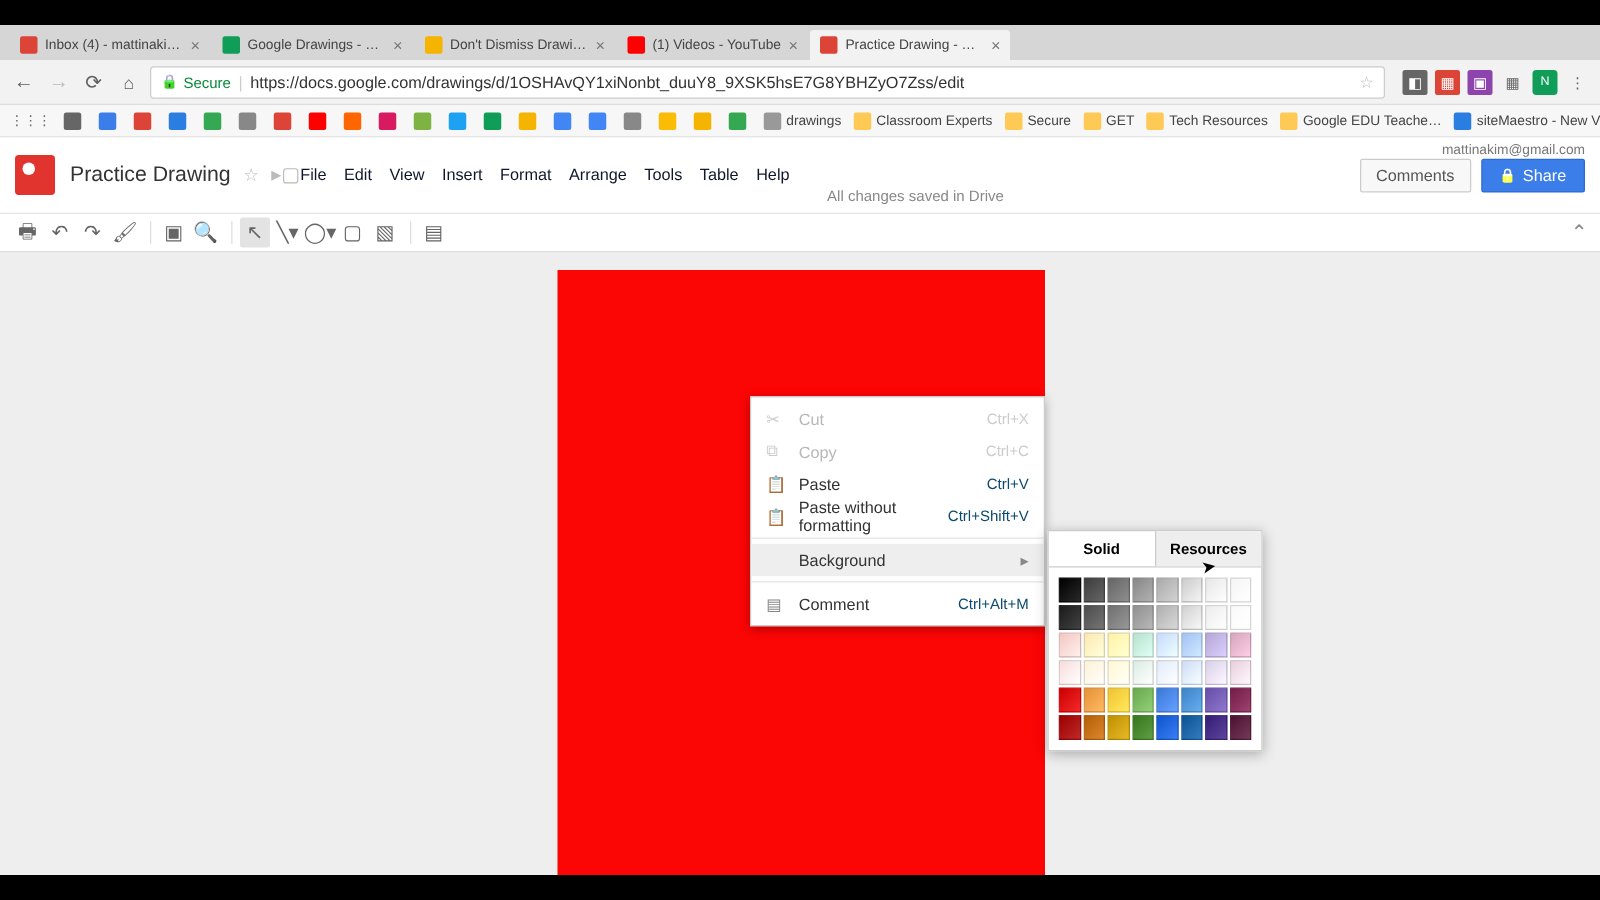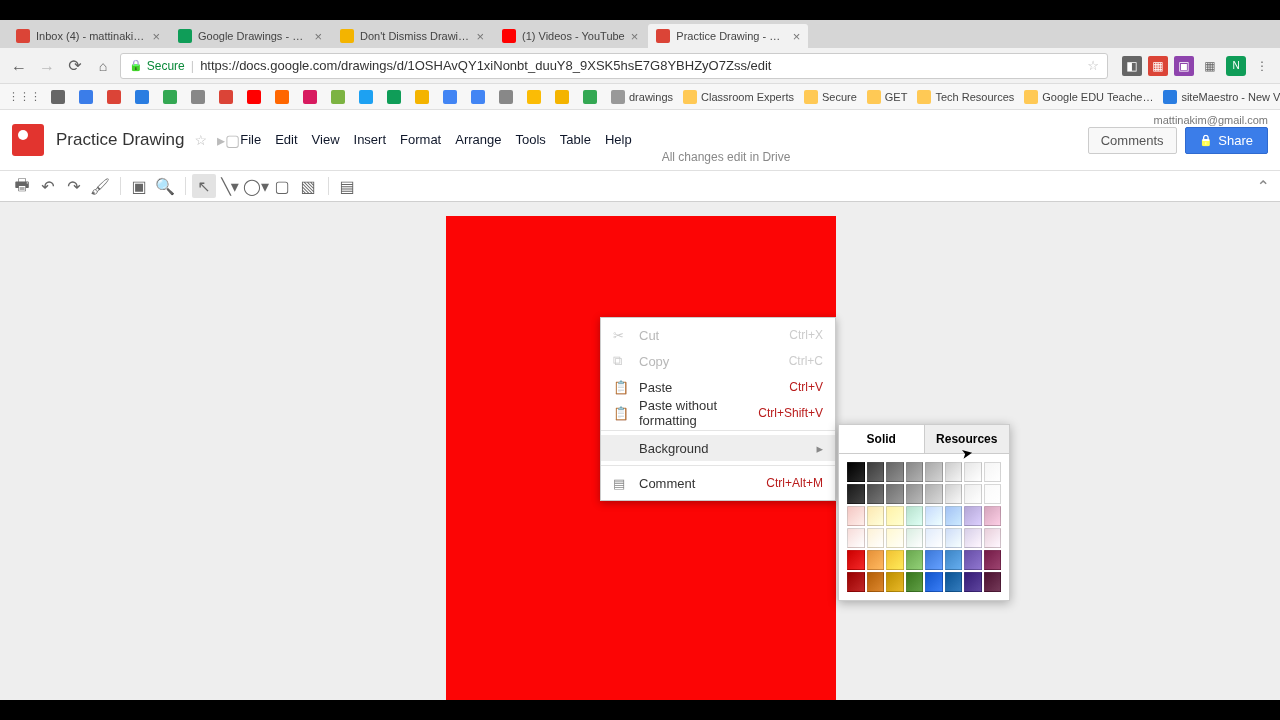--- a/index.html
+++ b/index.html
@@ -45,21 +45,21 @@
 .collapse { margin-left:auto; color:#888; cursor:pointer; }
 .canvas-area { flex:1; background:#eee; position:relative; overflow:hidden; }
 .drawing { position:absolute; left:446px; top:14px; width:390px; height:496px; background:#fc0505; }
 .drawing::after { content:""; position:absolute; right:-1px; bottom:-1px; width:12px; height:12px; background:repeating-linear-gradient(45deg,#999 0 1px,transparent 1px 3px); }
 .ctxmenu { position:absolute; left:600px; top:115px; width:236px; background:#fff; box-shadow:0 2px 8px rgba(0,0,0,.3); border:1px solid #ccc; font-size:13px; padding:4px 0; }
 .ctxitem { display:flex; align-items:center; height:26px; padding:0 12px; color:#333; cursor:pointer; }
 .ctxitem.disabled { color:#b8b8b8; cursor:default; }
 .ctxitem .cicon { width:16px; margin-right:10px; color:#888; font-size:13px; }
 .ctxitem.disabled .cicon { color:#ccc; }
 .ctxitem .clabel { flex:1; }
-.ctxitem .cshort { color:#b91c1c; font-size:12px; }
+.ctxitem .cshort { color:#0c4a6e; font-size:12px; }
 .ctxitem.disabled .cshort { color:#ccc; }
 .ctxitem .carrow { color:#888; }
 .ctxsep { height:1px; background:#e4e4e4; margin:4px 0; }
 .ctxitem.hl { background:#eee; }
 .colorpop { position:absolute; left:838px; top:222px; width:172px; background:#fff; border:1px solid #ccc; box-shadow:0 2px 10px rgba(0,0,0,.3); }
 .colortabs { display:flex; border-bottom:1px solid #ccc; }
 .ctab { flex:1; text-align:center; font-size:12px; font-weight:bold; padding:7px 0; cursor:pointer; }
 .ctab.active { background:#eee; border-left:1px solid #ccc; }
 .swatches { padding:7px; }
 .swrow { display:flex; }
@@ -225,21 +225,21 @@
           <span class="menuitem">Edit</span>
           <span class="menuitem">View</span>
           <span class="menuitem">Insert</span>
           <span class="menuitem">Format</span>
           <span class="menuitem">Arrange</span>
           <span class="menuitem">Tools</span>
           <span class="menuitem">Table</span>
           <span class="menuitem">Help</span>
         </div>
     </div>
-    <span class="savestatus">All changes edit in Drive</span>
+    <span class="savestatus">All changes saved in Drive</span>
     <div class="docactions">
       <div class="comments-btn">Comments</div>
       <div class="share-btn">
           <span>Share</span>
         </div>
     </div>
   </div>
 
   <div class="toolbar">
     <div class="tbtn">🖶</div>

